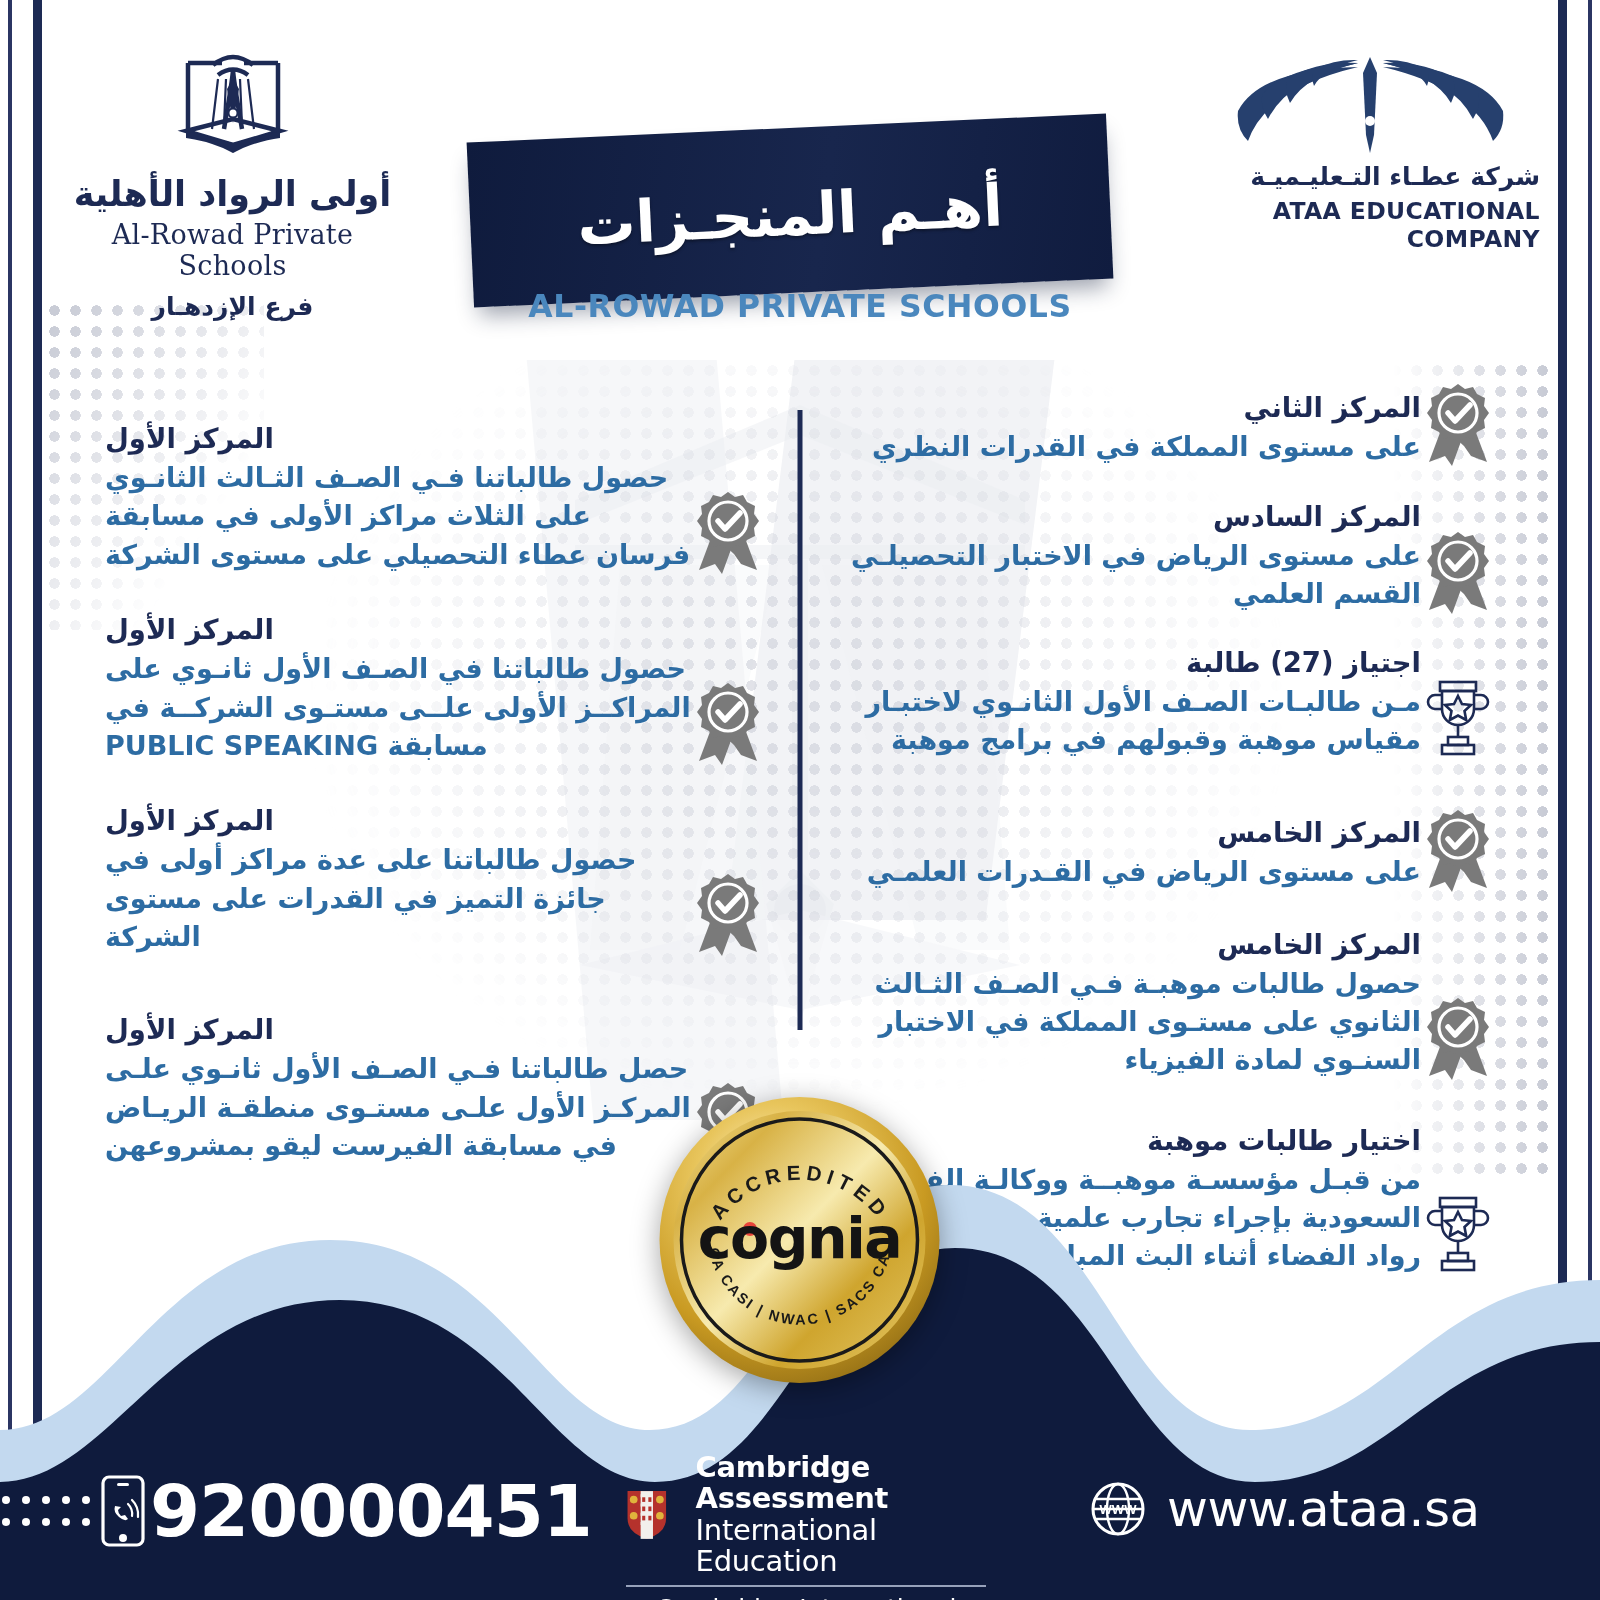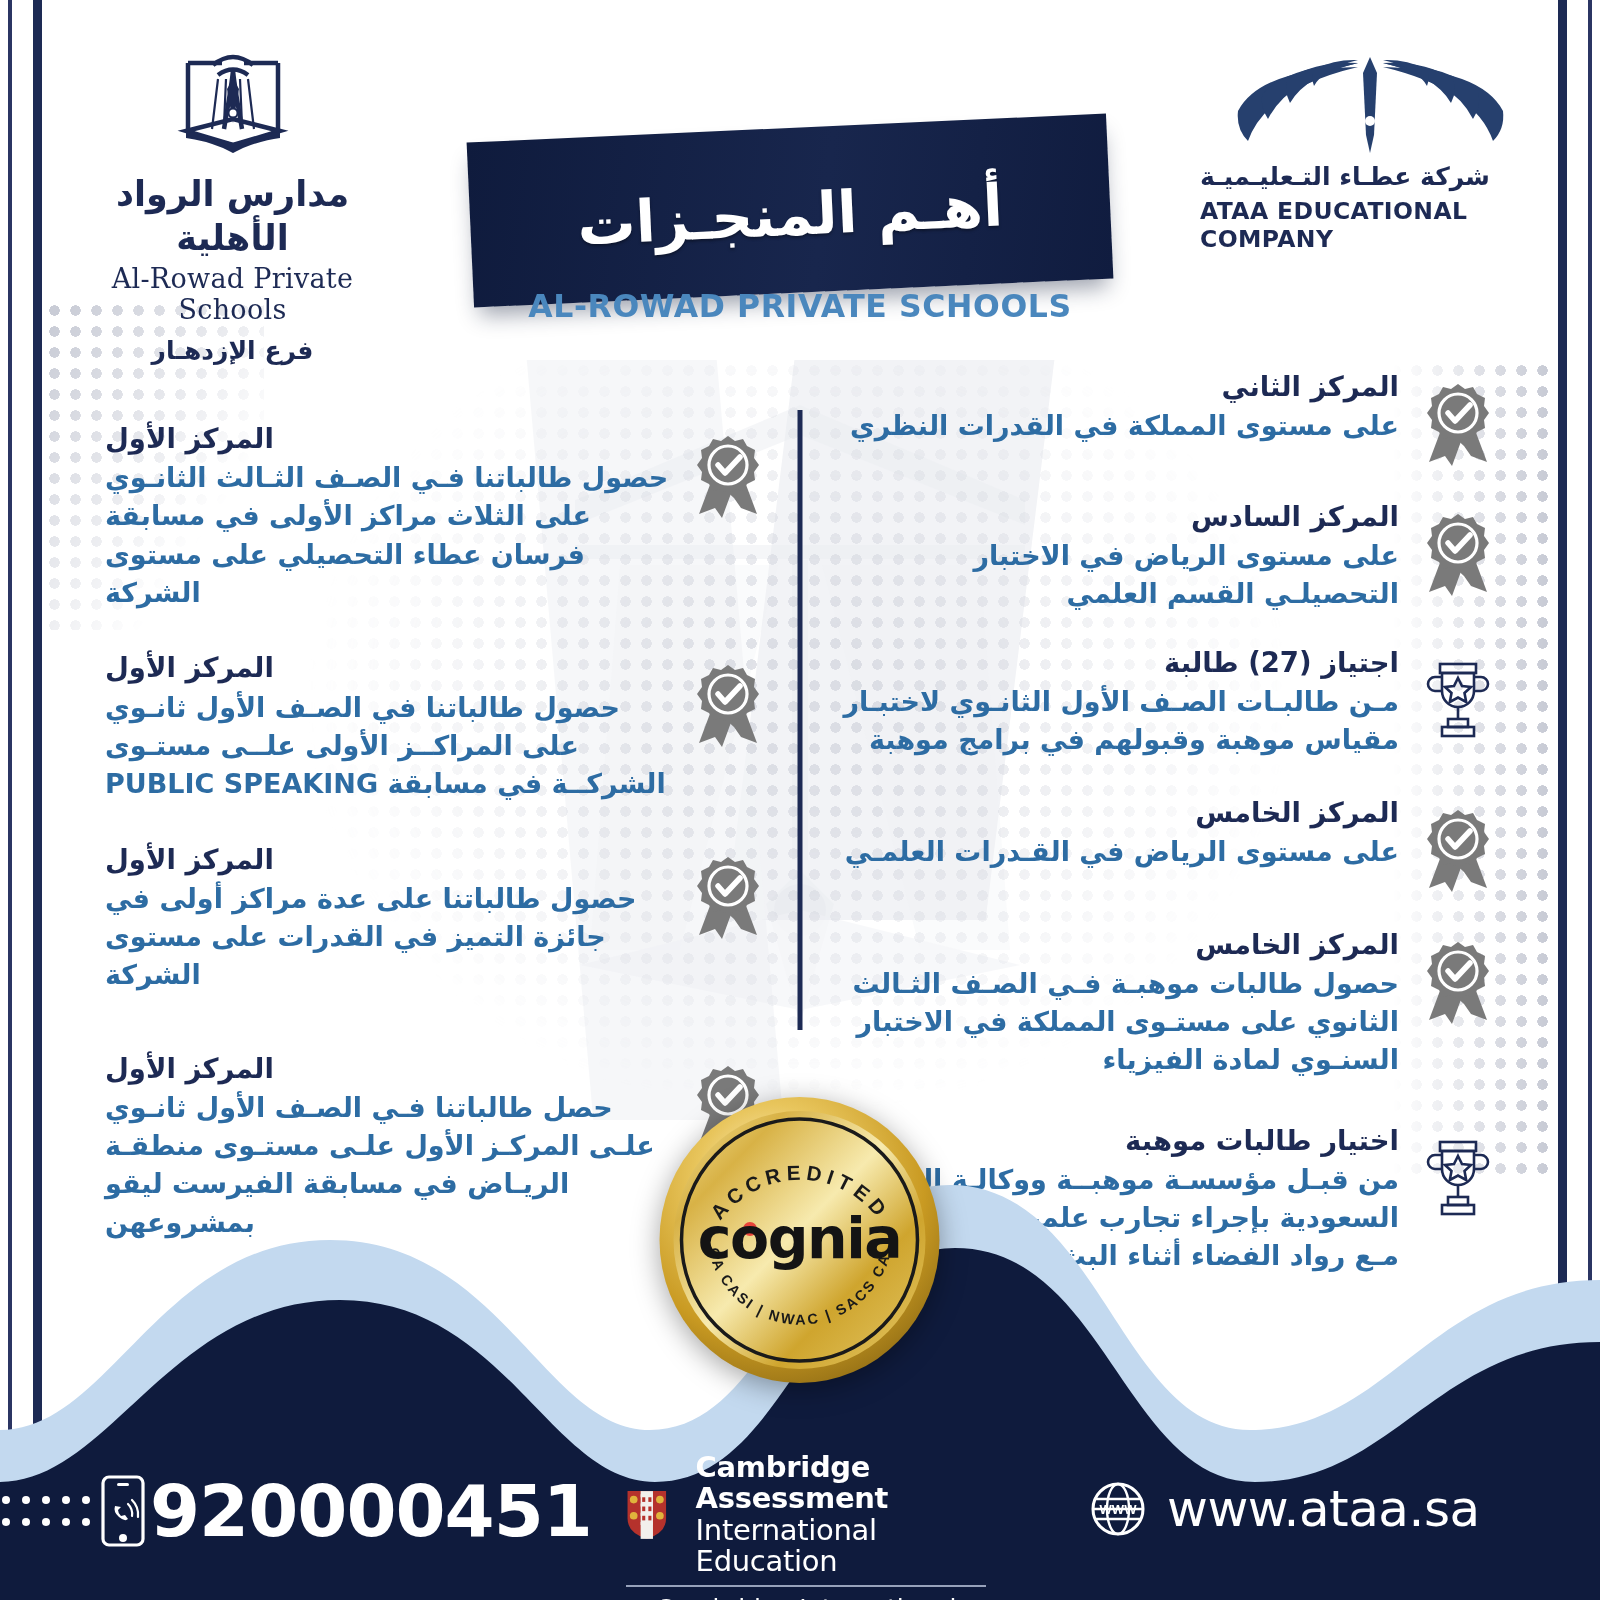--- a/index.html
+++ b/index.html
@@ -55,21 +55,21 @@
   .logo-left .ar {
      font-size:35px; font-weight:700; color:#1d2a54; letter-spacing:1px; line-height:1.25;
      direction:rtl;
   }
   .logo-left .en {
      font-family:"DejaVu Serif","Liberation Serif",serif;
      font-size:27px; color:#1d2a54; margin-top:2px; direction:ltr; letter-spacing:.3px;
   }
   .logo-left .branch { font-size:25px; font-weight:700; color:#1d2a54; margin-top:11px; direction:rtl;}
 
-  .logo-right { position:absolute; right:60px; top:55px; width:340px; text-align:left; }
+  .logo-right { position:absolute; right:60px; top:55px; width:340px; text-align:right; }
   .logo-right .mark { width:275px; height:105px; display:block; margin:0 auto; }
   .logo-right .ar {
     font-size:25px; font-weight:700; color:#1d2a54; letter-spacing:2px; direction:rtl; margin-top:2px;
   }
   .logo-right .en {
     font-size:23.5px; font-weight:700; color:#1d2a54; letter-spacing:.4px; direction:ltr; margin-top:6px;
   }
 
   .banner-wrap { position:absolute; left:470px; top:110px; width:640px; height:190px; }
   .banner {
@@ -91,21 +91,21 @@
   }
 
   
   .content { position:absolute; left:0; top:360px; width:1600px; height:800px; z-index:4; }
   .divider { position:absolute; left:50%; top:50px; width:5px; height:620px; background:#1d2a54; transform:translateX(-50%); }
 
   .col { position:absolute; top:0; width:660px; }
   .col.left  { left:105px; }
   .col.right { right:105px; }
 
-  .item { display:flex; align-items:flex-start; gap:22px; direction:rtl; }
+  .item { display:flex; align-items:flex-end; direction:rtl; }
   .item .icon { flex:0 0 auto; width:74px; height:84px; margin-top:14px; }
   .item .txt { flex:1 1 auto; text-align:left; direction:rtl; }
   .col.right .item .txt { text-align:right; }
   .col.left  .item .txt { text-align:left; }
 
   .it-title {
     color:#1d2a54; font-size:27.5px; font-weight:700; line-height:1.35; margin-bottom:2px;
   }
   .it-body {
     color:#2d6ca3; font-size:27px; font-weight:700; line-height:1.42;
@@ -185,21 +185,21 @@
         </g>
         <g stroke="#1d2a54" stroke-width="2.2" fill="none">
           <path d="M50 34 L44 84 M58 34 L56 80 M72 34 L74 80 M80 34 L86 84"></path>
         </g>
         <path d="M65 34 l6 10 l-6 34 l-6 -34 z" fill="#1d2a54"></path>
         <circle cx="65" cy="68" r="4.5" fill="#fff" stroke="#1d2a54" stroke-width="2"></circle>
         <path d="M18 86 q47 -12 47 -12 q0 0 47 12 q-47 14 -47 14 q0 0 -47 -14 z" fill="none" stroke="#1d2a54" stroke-width="4.5"></path>
         <path d="M18 86 q47 12 47 12 v10 q0 0 -10 -5 q-20 -8 -37 -10 z" fill="#1d2a54"></path>
         <path d="M112 86 q-47 12 -47 12 v10 q0 0 10 -5 q20 -8 37 -10 z" fill="#1d2a54"></path>
       </svg>
-      <div class="ar">مدارس الرواد الأهلية</div>
+      <div class="ar">أولى الرواد الأهلية</div>
       <div class="en">Al-Rowad Private Schools</div>
       <div class="branch">فرع الإزدهـار</div>
     </div>
 
     <div class="banner-wrap">
       <div class="banner"></div>
       <div class="banner-title">أهـم المنجـزات</div>
       <div class="banner-sub">AL-ROWAD PRIVATE SCHOOLS</div>
     </div>
 

